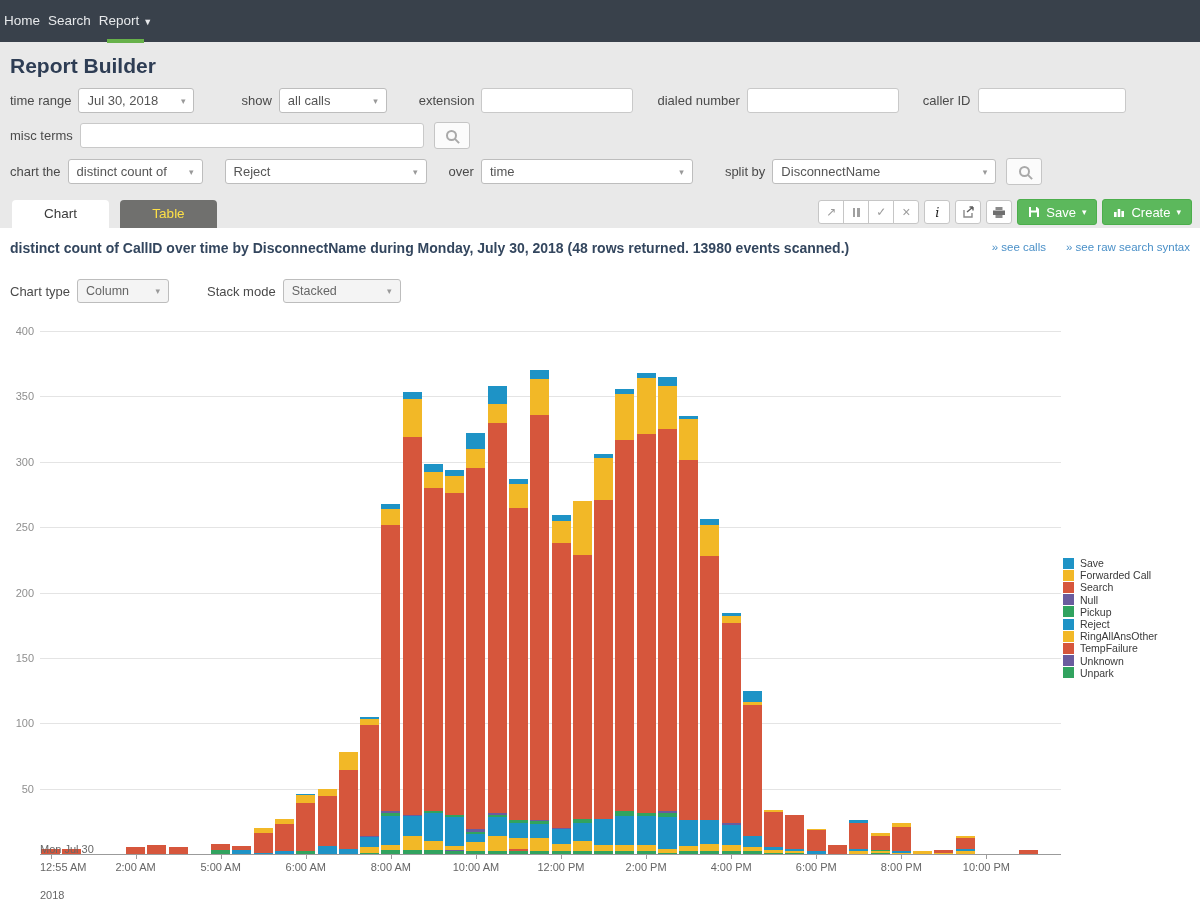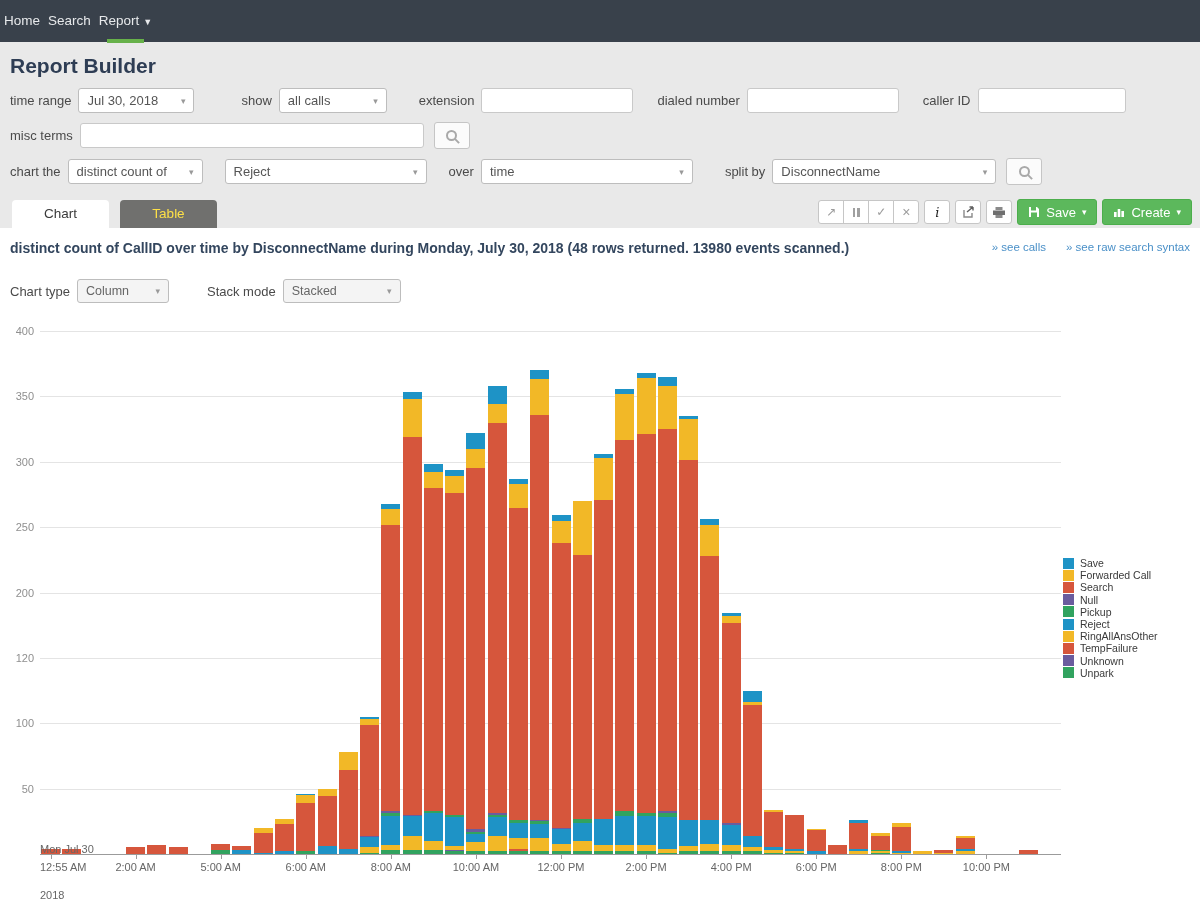--- a/index.html
+++ b/index.html
@@ -223,21 +223,21 @@
     <span class="sel small" style="width:118px">
       <span>Stacked</span>
         <span class="caret">▾</span>
     </span>
   </div>
 
   <div class="chart-wrap">
     <div id="yaxis">
         <div class="ylab" style="top: 463.625px;">50</div>
         <div class="ylab" style="top: 398.25px;">100</div>
-        <div class="ylab" style="top: 332.875px;">120</div>
+        <div class="ylab" style="top: 332.875px;">150</div>
         <div class="ylab" style="top: 267.5px;">200</div>
         <div class="ylab" style="top: 202.125px;">250</div>
         <div class="ylab" style="top: 136.75px;">300</div>
         <div class="ylab" style="top: 71.375px;">350</div>
         <div class="ylab" style="top: 6px;">400</div>
       </div>
     <div id="gridlines">
         <div class="gridline" style="top: 469.625px;"></div>
         <div class="gridline" style="top: 404.25px;"></div>
         <div class="gridline" style="top: 338.875px;"></div>

